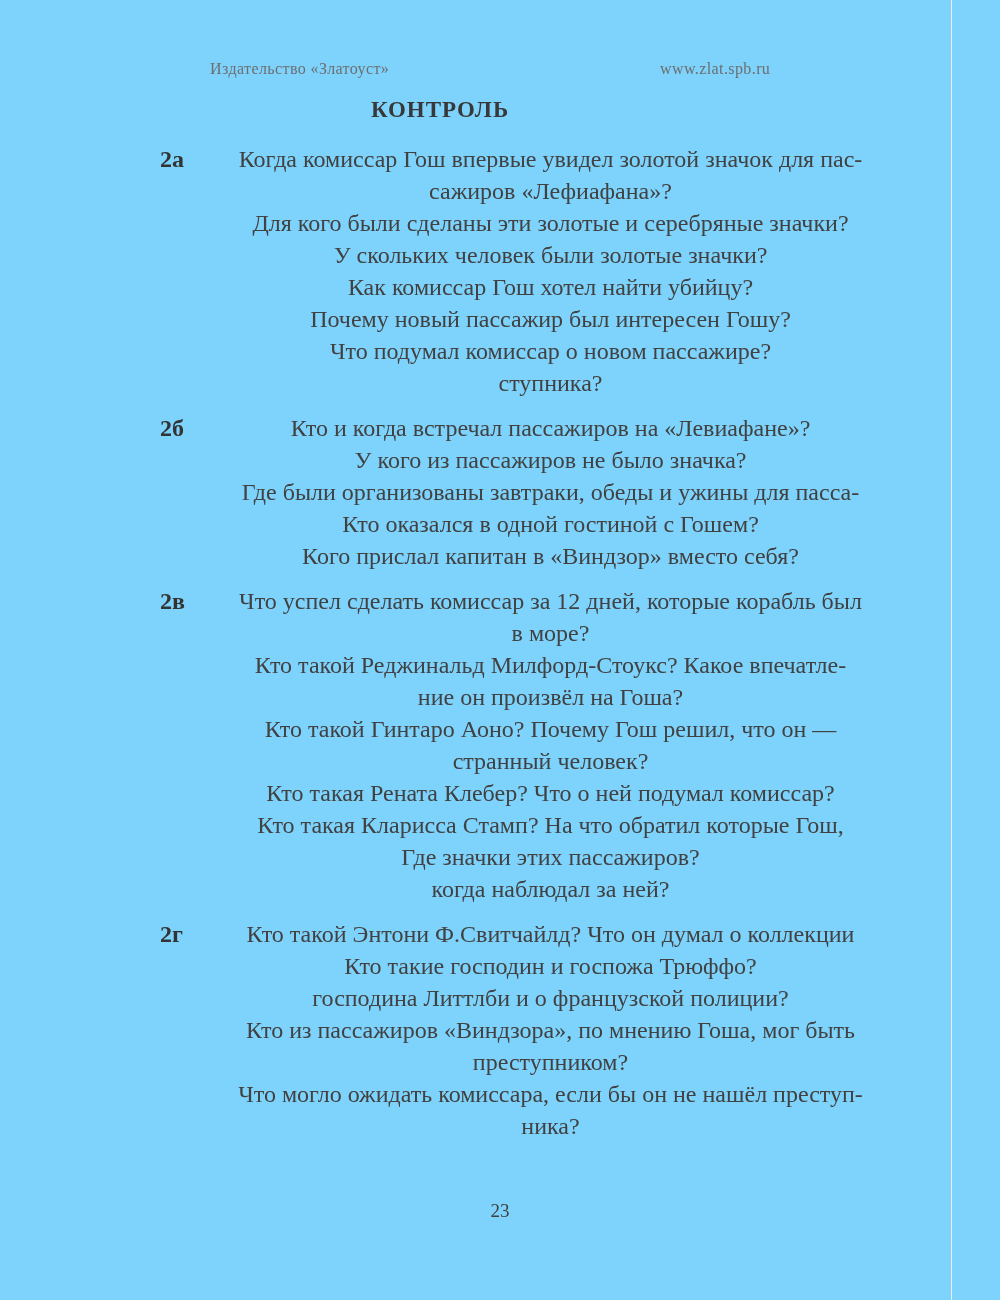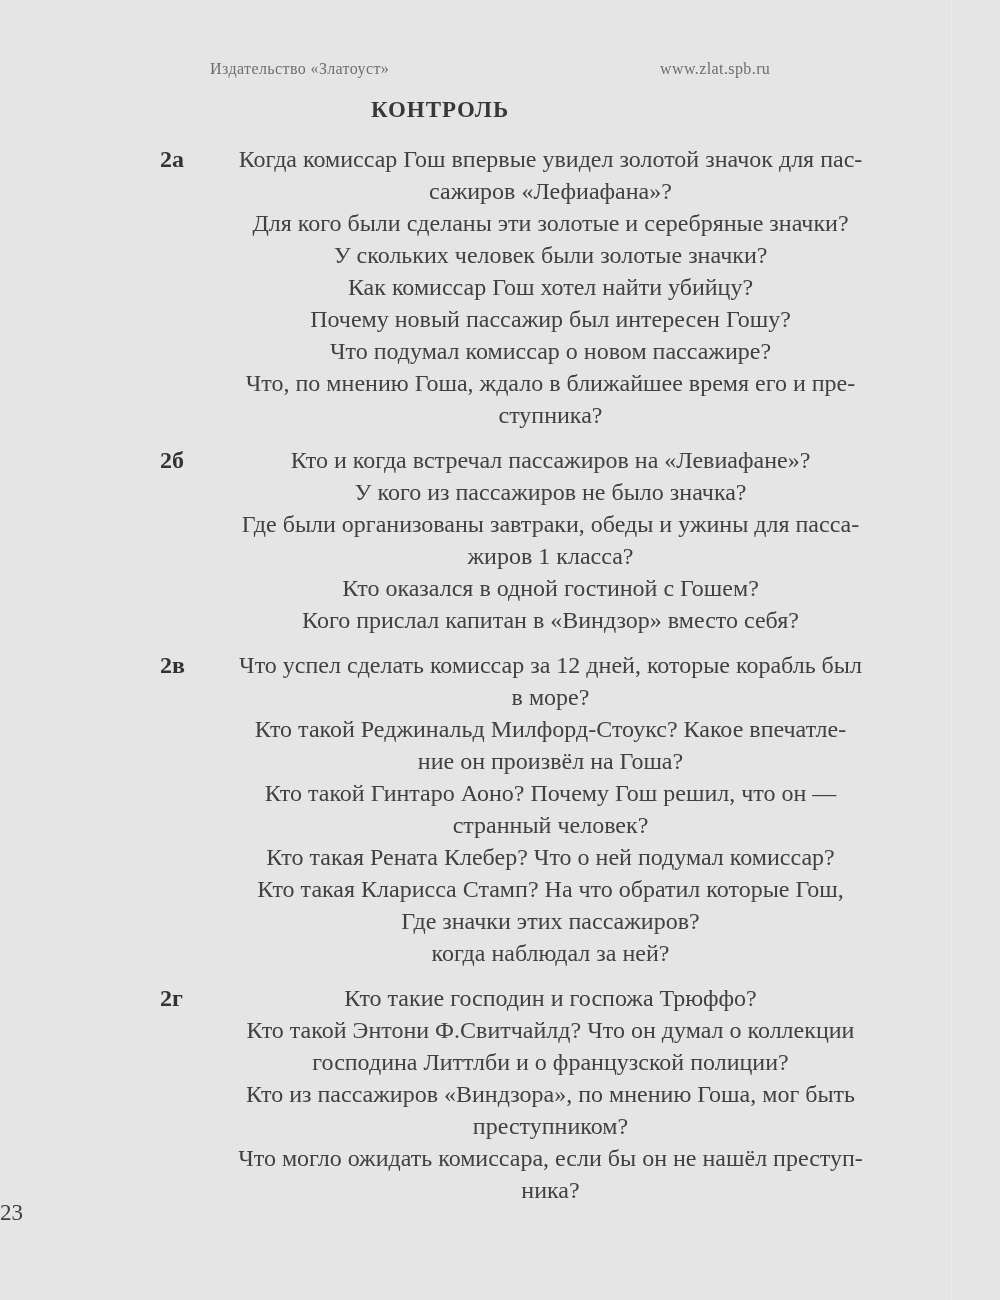--- a/index.html
+++ b/index.html
@@ -4,21 +4,21 @@
 <style>
   html, body {
     margin: 0;
     padding: 0;
     background: #ffffff;
   }
   .page {
     position: relative;
     width: 1000px;
     height: 1300px;
-    background: #e5e5e5;
+    background: #7dd3fc;
     overflow: hidden;
     font-family: "Liberation Serif", "DejaVu Serif", serif;
     color: #3f3f3f;
   }
   .page-edge-right {
     position: absolute;
     top: 0;
     left: 951px;
     width: 1px;
     height: 1300px;
@@ -85,21 +85,22 @@
     line-height: 32px;
     white-space: nowrap;
     color: #414141;
     text-align: center;
   }
   .page-number {
     position: absolute;
     top: 1200px;
     left: 0;
     width: 1000px;
-    font-size: 23px;
+    text-align: center;
+    font-size: 19px;
     color: #3f3f3f;
   }
 </style>
 </head>
 <body>
 
 <div class="page">
 
   <div class="header">
     <span class="publisher">Издательство «Златоуст»</span>
@@ -112,32 +113,30 @@
   <div class="section">
     <div class="section-label">2а</div>
     <div class="lines">
           <div class="line">Когда комиссар Гош впервые увидел золотой значок для пас-</div>
           <div class="line">сажиров «Лефиафана»?</div>
           <div class="line">Для кого были сделаны эти золотые и серебряные значки?</div>
           <div class="line">У скольких человек были золотые значки?</div>
           <div class="line">Как комиссар Гош хотел найти убийцу?</div>
           <div class="line">Почему новый пассажир был интересен Гошу?</div>
           <div class="line">Что подумал комиссар о новом пассажире?</div>
-          <div class="line">Что, по мнению Гоша, ждало в ближайшее время его и пре-</div>
           <div class="line">ступника?</div>
         </div>
   </div>
 
   <div class="section">
     <div class="section-label">2б</div>
     <div class="lines">
           <div class="line">Кто и когда встречал пассажиров на «Левиафане»?</div>
           <div class="line">У кого из пассажиров не было значка?</div>
           <div class="line">Где были организованы завтраки, обеды и ужины для пасса-</div>
-          <div class="line">жиров 1 класса?</div>
           <div class="line">Кто оказался в одной гостиной с Гошем?</div>
           <div class="line">Кого прислал капитан в «Виндзор» вместо себя?</div>
         </div>
   </div>
 
   <div class="section">
     <div class="section-label">2в</div>
     <div class="lines">
           <div class="line">Что успел сделать комиссар за 12 дней, которые корабль был</div>
           <div class="line">в море?</div>
@@ -148,22 +147,22 @@
           <div class="line">Кто такая Рената Клебер? Что о ней подумал комиссар?</div>
           <div class="line">Кто такая Кларисса Стамп? На что обратил которые Гош,</div>
           <div class="line">Где значки этих пассажиров?</div>
           <div class="line">когда наблюдал за ней?</div>
         </div>
   </div>
 
   <div class="section">
     <div class="section-label">2г</div>
     <div class="lines">
+          <div class="line">Кто такой Энтони Ф.Свитчайлд? Что он думал о коллекции</div>
           <div class="line">Кто такие господин и госпожа Трюффо?</div>
-          <div class="line">Кто такой Энтони Ф.Свитчайлд? Что он думал о коллекции</div>
           <div class="line">господина Литтлби и о французской полиции?</div>
           <div class="line">Кто из пассажиров «Виндзора», по мнению Гоша, мог быть</div>
           <div class="line">преступником?</div>
           <div class="line">Что могло ожидать комиссара, если бы он не нашёл преступ-</div>
           <div class="line">ника?</div>
         </div>
   </div>
 </div>
 
   <div class="page-number">23</div>

